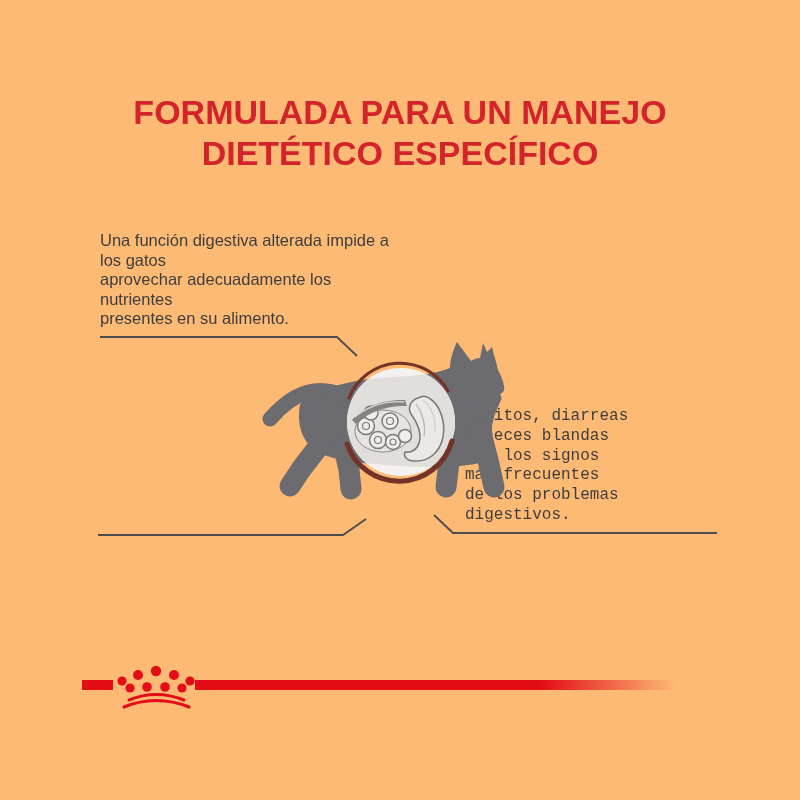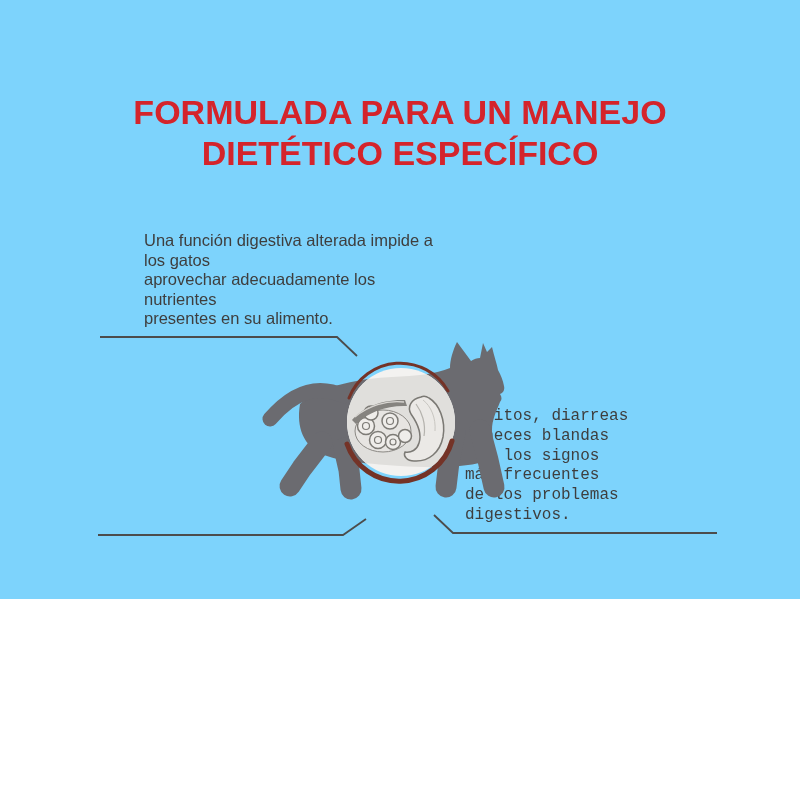--- a/index.html
+++ b/index.html
@@ -9,41 +9,40 @@
     --cat-gray:#6b6b70;
     --cat-light:#e0dfdc;
     --inset-bg:#f3f2f0;
     --ring-brown:#743327;
     --line-gray:#4c4c4c;
   }
   *{margin:0;padding:0;box-sizing:border-box;}
   html,body{background:#fff;}
   .page{
     position:relative;
-    width:800px;height:599px;
-    background:#7dd3fc;
+    width:800px;height:800px;
+    background:#fdba74;
     font-family:"Liberation Sans", sans-serif;
     overflow:hidden;
   }
   .headline{
     position:absolute;
     left:0;right:0;top:92px;
     text-align:center;
     font-size:34px;
     line-height:41px;
     font-weight:bold;
     letter-spacing:0px;
     color:var(--title-red);
     white-space:pre-line;
   }
   .callout-text{
     position:absolute;
     color:var(--body-text);
     white-space:pre-line;
-    margin-left:44px;
   }
   .callout-top-left{
     left:100px;top:231px;
     width:330px;
     font-size:16.5px;line-height:19.6px;
   }
   .callout-right{
     right:95px;top:407px;
     width:240px;
     text-align:left;

